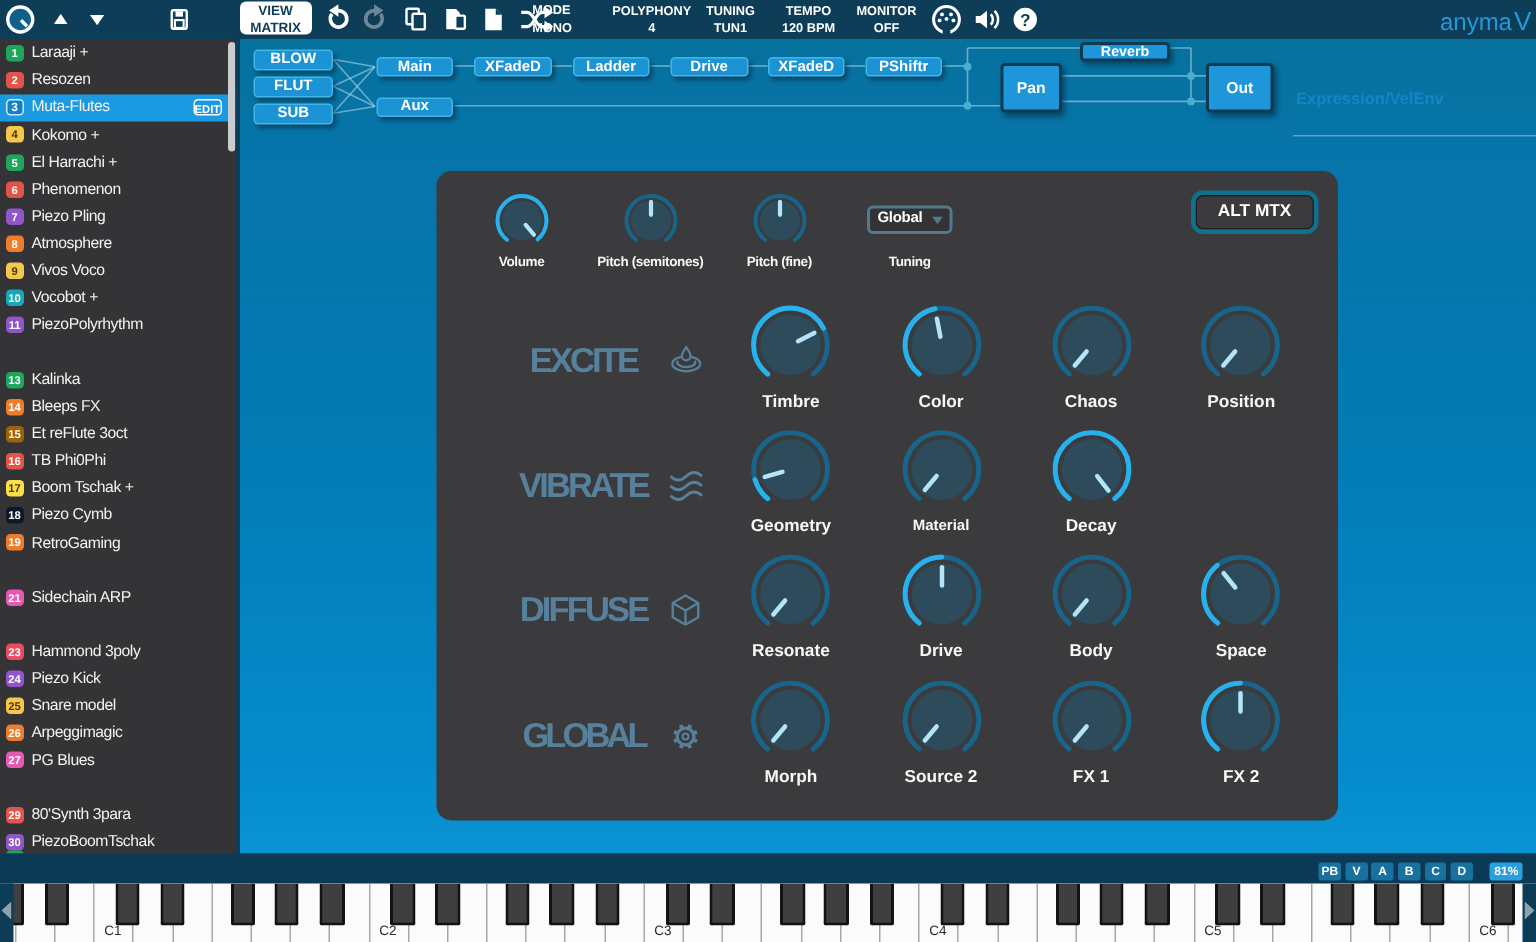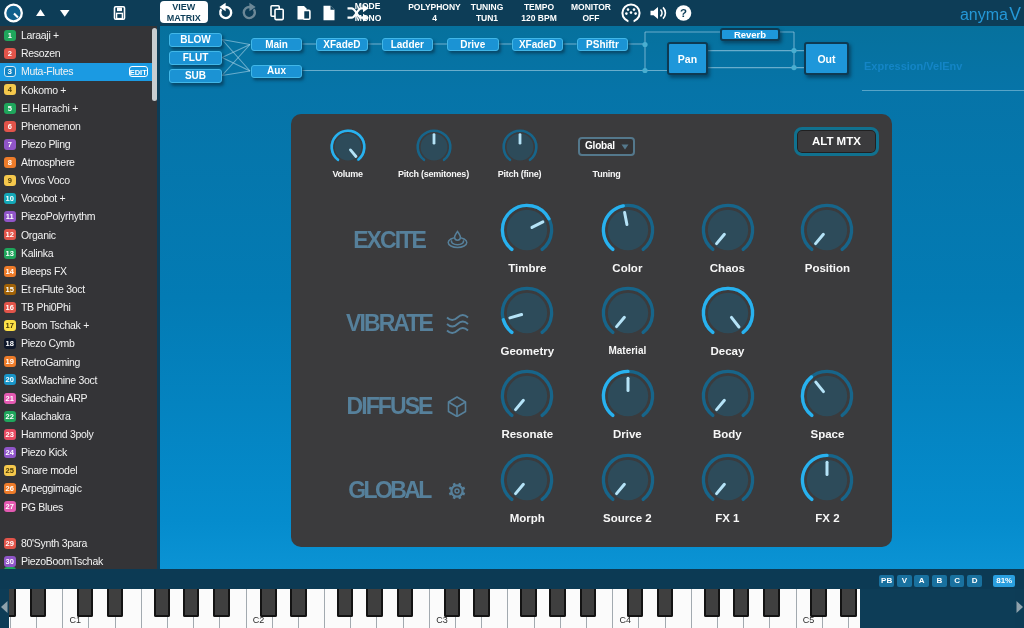--- a/index.html
+++ b/index.html
@@ -16,21 +16,21 @@
 .fbtn{position:absolute;background:#1b93d4;border:1.5px solid #41b7e8;border-radius:3px;
 color:#fff;font-weight:bold;text-align:center;box-shadow:2px 2.5px 3px rgba(7,40,62,.55)}
 .nbox{position:absolute;background:#1e97da;border:2px solid #0e3a52;border-radius:3px;
 color:#fff;font-weight:bold;text-align:center;box-shadow:2px 2.5px 3.5px rgba(7,40,62,.55)}
 #panel{position:absolute;left:291px;top:114px;width:601px;height:433px;background:#3b3b3d;border-radius:10px}
 .klabel{position:absolute;color:#f7f7f7;font-weight:bold;text-align:center;white-space:nowrap}
 .rowhdr{position:absolute;color:#56809b;font-weight:bold;font-size:23px;letter-spacing:-1px;text-align:center;white-space:nowrap}
 #kbhdr{position:absolute;left:0;top:569px;width:1024px;height:20px;background:#0c3a54}
 .kbbtn{position:absolute;top:575px;height:11.7px;background:#19719f;border-radius:2px;
 color:#fff;font-size:8px;font-weight:bold;text-align:center;line-height:12px}
-#keys{position:absolute;left:0;top:589px;width:860px;height:39px;background:#fbfbfb;overflow:hidden}
+#keys{position:absolute;left:0;top:589px;width:1024px;height:39px;background:#fbfbfb;overflow:hidden}
 .wsep{position:absolute;top:0;width:1px;height:39px;background:#a2aab0}
 .bkey{position:absolute;top:0;height:28px;width:16.5px;background:#3f3f3f;
 border:2px solid #131313;border-top:none;border-radius:0 0 2px 2px}
 .clab{position:absolute;top:26px;width:30px;text-align:center;font-size:9px;color:#2b2b2b}
 .edgestrip{position:absolute;top:589px;width:9px;height:39px;background:#0d3c56}
 </style></head><body>
 
 <div id="topbar">
 <svg class="abs" style="left:0;top:0" width="1024" height="26" viewBox="0 0 1024 26">
       <circle cx="13.5" cy="13" r="8.3" fill="#10608c" stroke="#fff" stroke-width="2.3"></circle>
@@ -114,24 +114,20 @@
 <div class="rname">Vivos Voco</div>
 </div>
 <div class="row" style="top:163.67px">
 <div class="badge" style="background:#14a8b8;color:#fff">10</div>
 <div class="rname">Vocobot +</div>
 </div>
 <div class="row" style="top:181.80px">
 <div class="badge" style="background:#9055c8;color:#fff">11</div>
 <div class="rname">PiezoPolyrhythm</div>
 </div>
-<div class="row" style="top:199.93px">
-<div class="badge" style="background:#e2544a;color:#fff">12</div>
-<div class="rname">Organic</div>
-</div>
 <div class="row" style="top:218.06px">
 <div class="badge" style="background:#1fa65c;color:#fff">13</div>
 <div class="rname">Kalinka</div>
 </div>
 <div class="row" style="top:236.19px">
 <div class="badge" style="background:#ee7c2a;color:#fff">14</div>
 <div class="rname">Bleeps FX</div>
 </div>
 <div class="row" style="top:254.32px">
 <div class="badge" style="background:#a16207;color:#fff">15</div>
@@ -146,31 +142,23 @@
 <div class="rname">Boom Tschak +</div>
 </div>
 <div class="row" style="top:308.71px">
 <div class="badge" style="background:#0f172a;color:#fff">18</div>
 <div class="rname">Piezo Cymb</div>
 </div>
 <div class="row" style="top:326.84px">
 <div class="badge" style="background:#ee7c2a;color:#fff">19</div>
 <div class="rname">RetroGaming</div>
 </div>
-<div class="row" style="top:344.97px">
-<div class="badge" style="background:#1995c8;color:#fff">20</div>
-<div class="rname">SaxMachine 3oct</div>
-</div>
 <div class="row" style="top:363.10px">
 <div class="badge" style="background:#e45ab2;color:#fff">21</div>
 <div class="rname">Sidechain ARP</div>
-</div>
-<div class="row" style="top:381.23px">
-<div class="badge" style="background:#1fa65c;color:#fff">22</div>
-<div class="rname">Kalachakra</div>
 </div>
 <div class="row" style="top:399.36px">
 <div class="badge" style="background:#e84b62;color:#fff">23</div>
 <div class="rname">Hammond 3poly</div>
 </div>
 <div class="row" style="top:417.49px">
 <div class="badge" style="background:#9055c8;color:#fff">24</div>
 <div class="rname">Piezo Kick</div>
 </div>
 <div class="row" style="top:435.62px">

